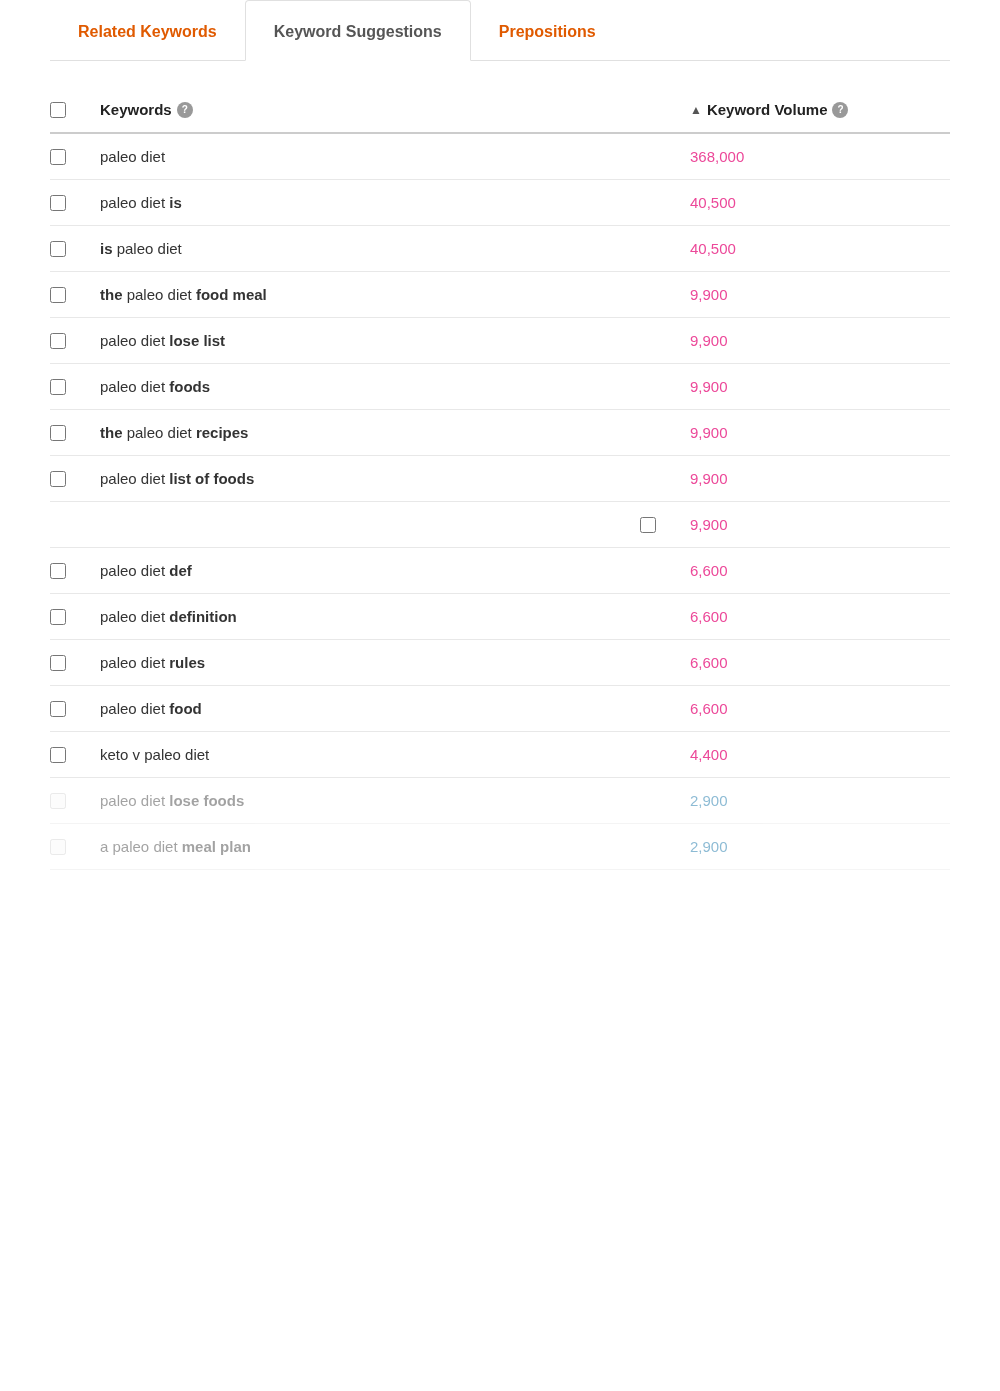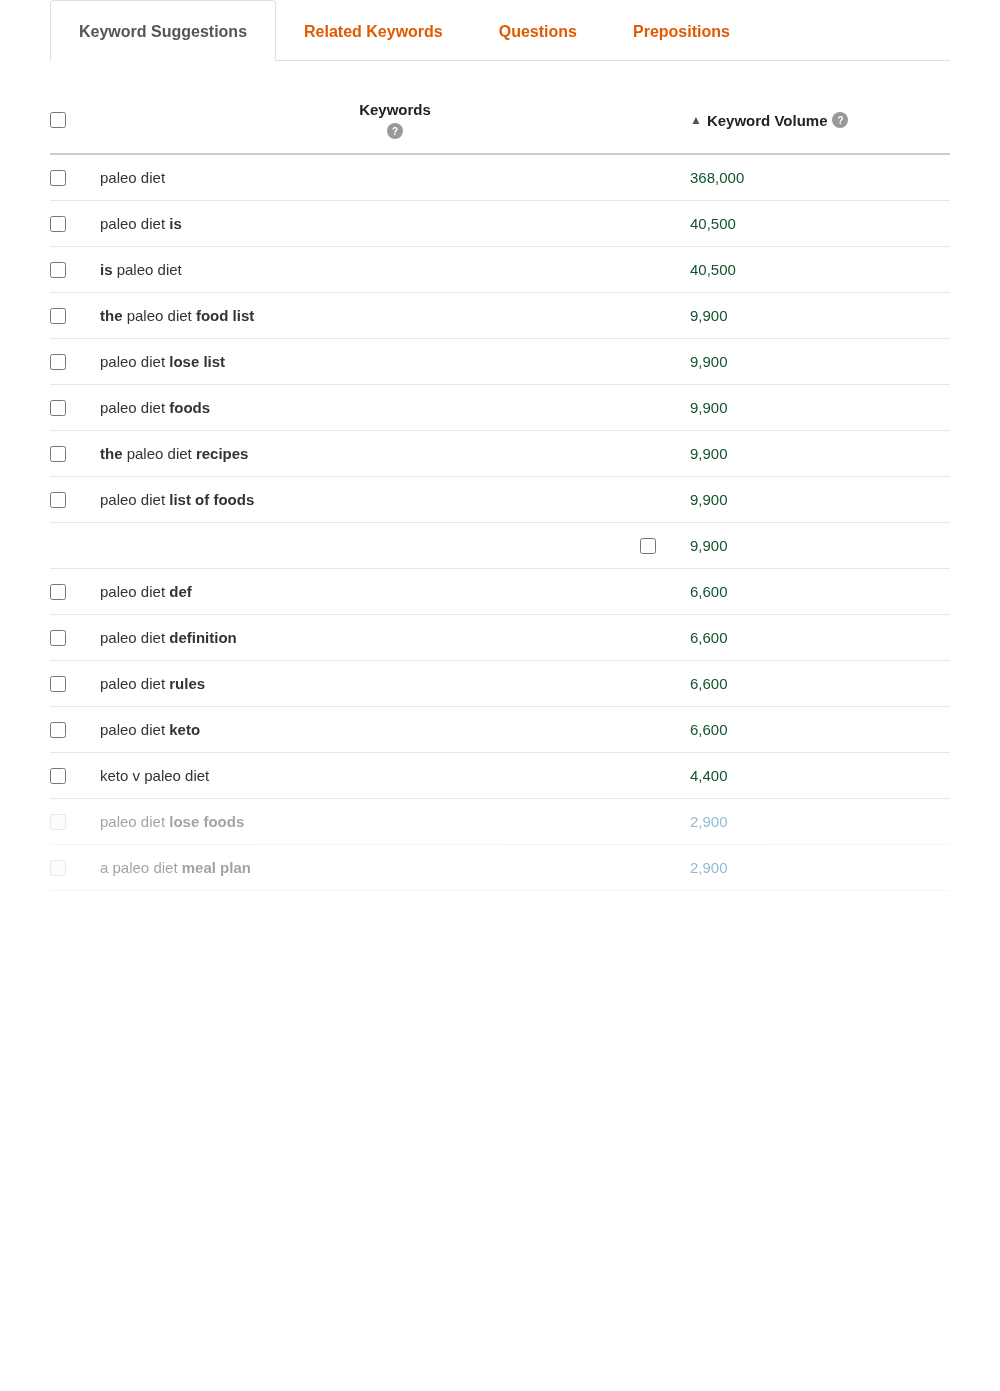--- a/index.html
+++ b/index.html
@@ -81,21 +81,20 @@
       text-align: left;
     }
 
     .header-keyword {
       font-weight: 700;
       font-size: 15px;
       color: #222;
       display: flex;
       align-items: center;
       gap: 5px;
-      flex-direction: column;
     }
 
     .header-volume {
       font-weight: 700;
       font-size: 15px;
       color: #222;
       display: flex;
       align-items: center;
       gap: 5px;
     }
@@ -136,21 +135,21 @@
       font-size: 15px;
       color: #333;
     }
 
     .keyword-text .bold {
       font-weight: 700;
     }
 
     .volume-text {
       font-size: 15px;
-      color: #14532d;
+      color: #ec4899;
     }
 
     .volume-text.dimmed-text {
       color: #0369a1;
     }
 
     input[type="checkbox"] {
       width: 16px;
       height: 16px;
       accent-color: #555;
@@ -161,23 +160,22 @@
       width: 16px;
       height: 16px;
     }
   </style>
 </head>
 <body>
 
 <div class="container">
 
   <div class="tabs">
+    <button class="tab tab-inactive">Related Keywords</button>
     <button class="tab tab-active">Keyword Suggestions</button>
-    <button class="tab tab-inactive">Related Keywords</button>
-    <button class="tab tab-inactive">Questions</button>
     <button class="tab tab-inactive">Prepositions</button>
   </div>
 
   <div class="table-header">
     <div class="col-checkbox">
       <input type="checkbox" class="header-checkbox" style="">
     </div>
     <div class="col-keyword">
       <span class="header-keyword">
         <span>Keywords</span>
@@ -212,21 +210,21 @@
         <div class="col-checkbox">
           <input type="checkbox" style="">
         </div>
         <div class="col-keyword"><span class="keyword-text"><span class="bold">is</span><span> paleo diet</span></span></div>
         <div class="col-volume"><span class="volume-text">40,500</span></div>
       </div>
       <div class="keyword-row">
         <div class="col-checkbox">
           <input type="checkbox" style="">
         </div>
-        <div class="col-keyword"><span class="keyword-text"><span class="bold">the</span><span> paleo diet </span><span class="bold">food list</span></span></div>
+        <div class="col-keyword"><span class="keyword-text"><span class="bold">the</span><span> paleo diet </span><span class="bold">food meal</span></span></div>
         <div class="col-volume"><span class="volume-text">9,900</span></div>
       </div>
       <div class="keyword-row">
         <div class="col-checkbox">
           <input type="checkbox" style="">
         </div>
         <div class="col-keyword"><span class="keyword-text"><span>paleo diet </span><span class="bold">lose list</span></span></div>
         <div class="col-volume"><span class="volume-text">9,900</span></div>
       </div>
       <div class="keyword-row">
@@ -274,21 +272,21 @@
         <div class="col-checkbox">
           <input type="checkbox" style="">
         </div>
         <div class="col-keyword"><span class="keyword-text"><span>paleo diet </span><span class="bold">rules</span></span></div>
         <div class="col-volume"><span class="volume-text">6,600</span></div>
       </div>
       <div class="keyword-row">
         <div class="col-checkbox">
           <input type="checkbox" style="">
         </div>
-        <div class="col-keyword"><span class="keyword-text"><span>paleo diet </span><span class="bold">keto</span></span></div>
+        <div class="col-keyword"><span class="keyword-text"><span>paleo diet </span><span class="bold">food</span></span></div>
         <div class="col-volume"><span class="volume-text">6,600</span></div>
       </div>
       <div class="keyword-row">
         <div class="col-checkbox">
           <input type="checkbox" style="">
         </div>
         <div class="col-keyword"><span class="keyword-text"><span>keto v</span><span> paleo diet</span></span></div>
         <div class="col-volume"><span class="volume-text">4,400</span></div>
       </div>
       <div class="keyword-row dimmed">

